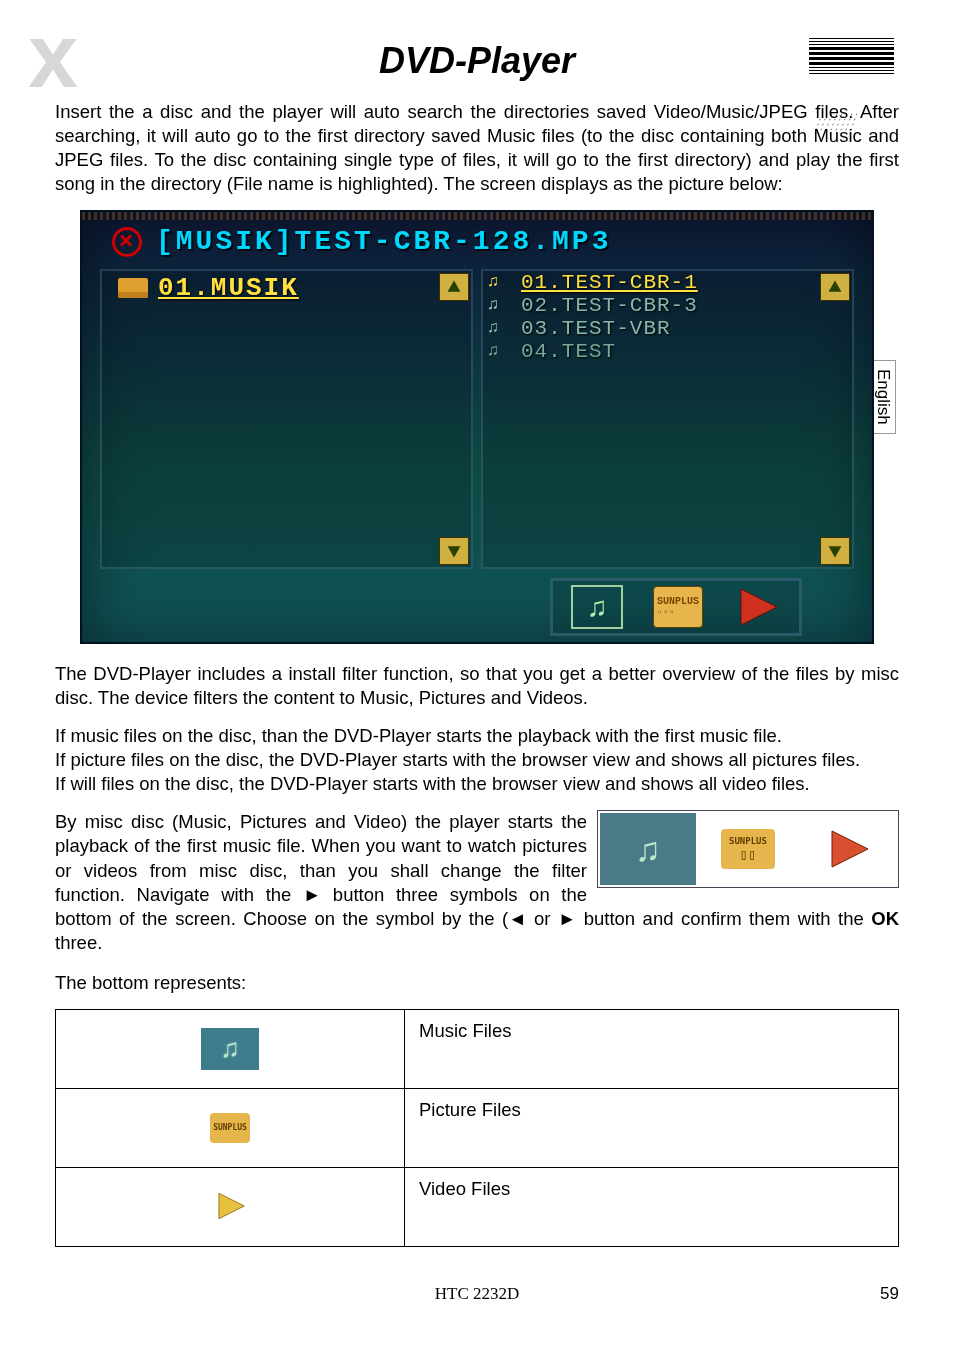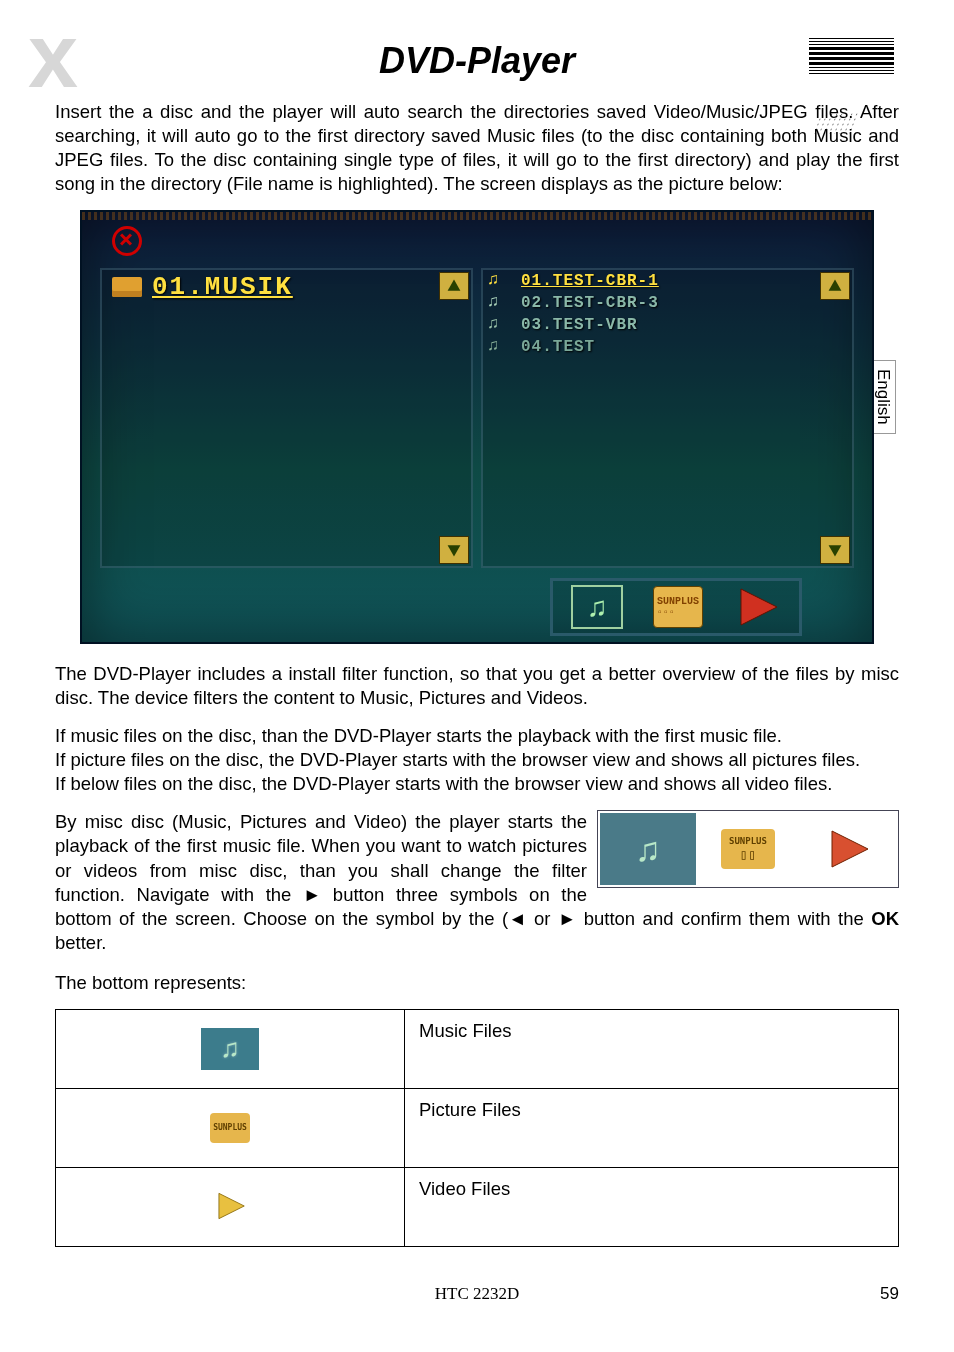--- a/index.html
+++ b/index.html
@@ -126,39 +126,39 @@
   .scr-panel {
     flex: 1;
     position: relative;
     border: 2px solid rgba(80,120,140,0.4);
     background: rgba(0,0,0,0.15);
   }
   .scr-folder-row {
     display: flex;
     align-items: center;
     gap: 10px;
-    padding: 2px 10px;
+    padding: 2px 16px;
   }
   .folder-icon {
     width: 30px; height: 20px; background: #e0a030; border-radius: 2px; position: relative;
     box-shadow: inset 0 -6px 0 #c08020;
   }
   .folder-label {
     font-family: 'Courier New', monospace; font-weight: bold; font-size: 26px;
     color: #ffe040; letter-spacing: 2px; text-decoration: underline;
     text-shadow: 1px 1px 2px #000;
   }
   .scr-file-row {
     display: flex; align-items: center; gap: 10px; padding: 0 4px;
   }
   .note-icon {
     width: 24px; height: 22px; position: relative; color: #ffe040;
   }
   .file-label {
-    font-family: 'Courier New', monospace; font-weight: bold; font-size: 16px;
+    font-family: 'Courier New', monospace; font-weight: normal; font-size: 21px;
     letter-spacing: 1px; text-shadow: 1px 1px 2px #000;
   }
   .hi { color: #ffe040; text-decoration: underline; }
   .dim1 { color: #8ab8a8; }
   .dim2 { color: #7aa898; }
   .arrow-btn {
     position: absolute; right: 2px; width: 28px; height: 26px; background: #d0b040;
     display: flex; align-items: center; justify-content: center;
     border: 1px solid #403000;
   }
@@ -268,20 +268,21 @@
 
   <div class="side-tab">English</div>
 
 
   <div class="body-text">Insert the a disc and the player will auto search the directories saved Video/Music/JPEG files. After searching, it will auto go to the first directory saved Music files (to the disc containing both Music and JPEG files. To the disc containing single type of files, it will go to the first directory) and play the first song in the directory (File name is highlighted). The screen displays as the picture below:</div>
 
   <div class="screenshot">
     <div class="scr-dotstrip"></div>
     <div class="scr-header">
       <div class="scr-x-icon"></div>
+      <div class="scr-title-text">[MUSIK]TEST-CBR-128.MP3</div>
     </div>
     <div class="scr-panels">
       <div class="scr-panel">
         <div class="arrow-btn" style="top:2px">
           <svg viewBox="0 0 10 10">
               <polygon points="5,1 9,8 1,8" fill="#284000"></polygon>
             </svg>
         </div>
         <div class="scr-folder-row">
           <div class="folder-icon"></div>
@@ -333,40 +334,40 @@
         <svg class="play-ico" viewBox="0 0 24 24">
             <polygon points="4,3 22,12 4,21" fill="#d03020" stroke="#601000" stroke-width="0.5"></polygon>
           </svg>
       </div>
     </div>
   </div>
 
   <div class="body-text" style="text-align:justify;">The DVD-Player includes a install filter function, so that you get a better overview of the files by misc disc. The device filters the content to Music, Pictures and Videos.</div>
   <div class="body-text" style="margin-bottom:0;text-align:left;">If music files on the disc, than the DVD-Player starts the playback with the first music file.</div>
   <div class="body-text" style="margin-bottom:0;text-align:left;">If picture files on the disc, the DVD-Player starts with the browser view and shows all pictures files.</div>
-  <div class="body-text" style="text-align:left;">If below files on the disc, the DVD-Player starts with the browser view and shows all video files.</div>
+  <div class="body-text" style="text-align:left;">If will files on the disc, the DVD-Player starts with the browser view and shows all video files.</div>
 
   <div style="overflow:hidden;">
     <div class="float-icons">
       <div class="row">
         <div class="cell">
             <span style="color:#b8e8c8;font-size:34px">♫</span>
           </div>
         <div class="cell white">
           <div style="background:#e6b64c;width:54px;height:40px;border-radius:4px;display:flex;align-items:center;justify-content:center;font-size:9px;font-family:monospace;color:#604000;font-weight:bold;flex-direction:column;">SUNPLUS<div style="font-size:14px">▯▯</div></div>
         </div>
         <div class="cell white">
           <svg viewBox="0 0 24 24" width="48" height="48">
               <polygon points="4,3 22,12 4,21" fill="#d85030" stroke="#702000" stroke-width="0.5"></polygon>
             </svg>
         </div>
       </div>
     </div>
     <div class="body-text" style="text-align:justify;margin-bottom:0">
-      <span>By misc disc (Music, Pictures and Video) the player starts the playback of the first music file. When you want to watch pictures or videos from misc disc, than you shall change the filter function. Navigate with the ► button three symbols on the bottom of the screen. Choose on the symbol by the (◄ or ► button and confirm them with the </span><b>OK</b><span> better.</span>
+      <span>By misc disc (Music, Pictures and Video) the player starts the playback of the first music file. When you want to watch pictures or videos from misc disc, than you shall change the filter function. Navigate with the ► button three symbols on the bottom of the screen. Choose on the symbol by the (◄ or ► button and confirm them with the </span><b>OK</b><span> three.</span>
     </div>
   </div>
 
   <div class="body-text" style="text-align:left;margin-top:16px">The bottom represents:</div>
 
   <table class="sym-table">
     <tbody>
         <tr>
       <td class="icon-cell">
         <div class="sym-box music">

